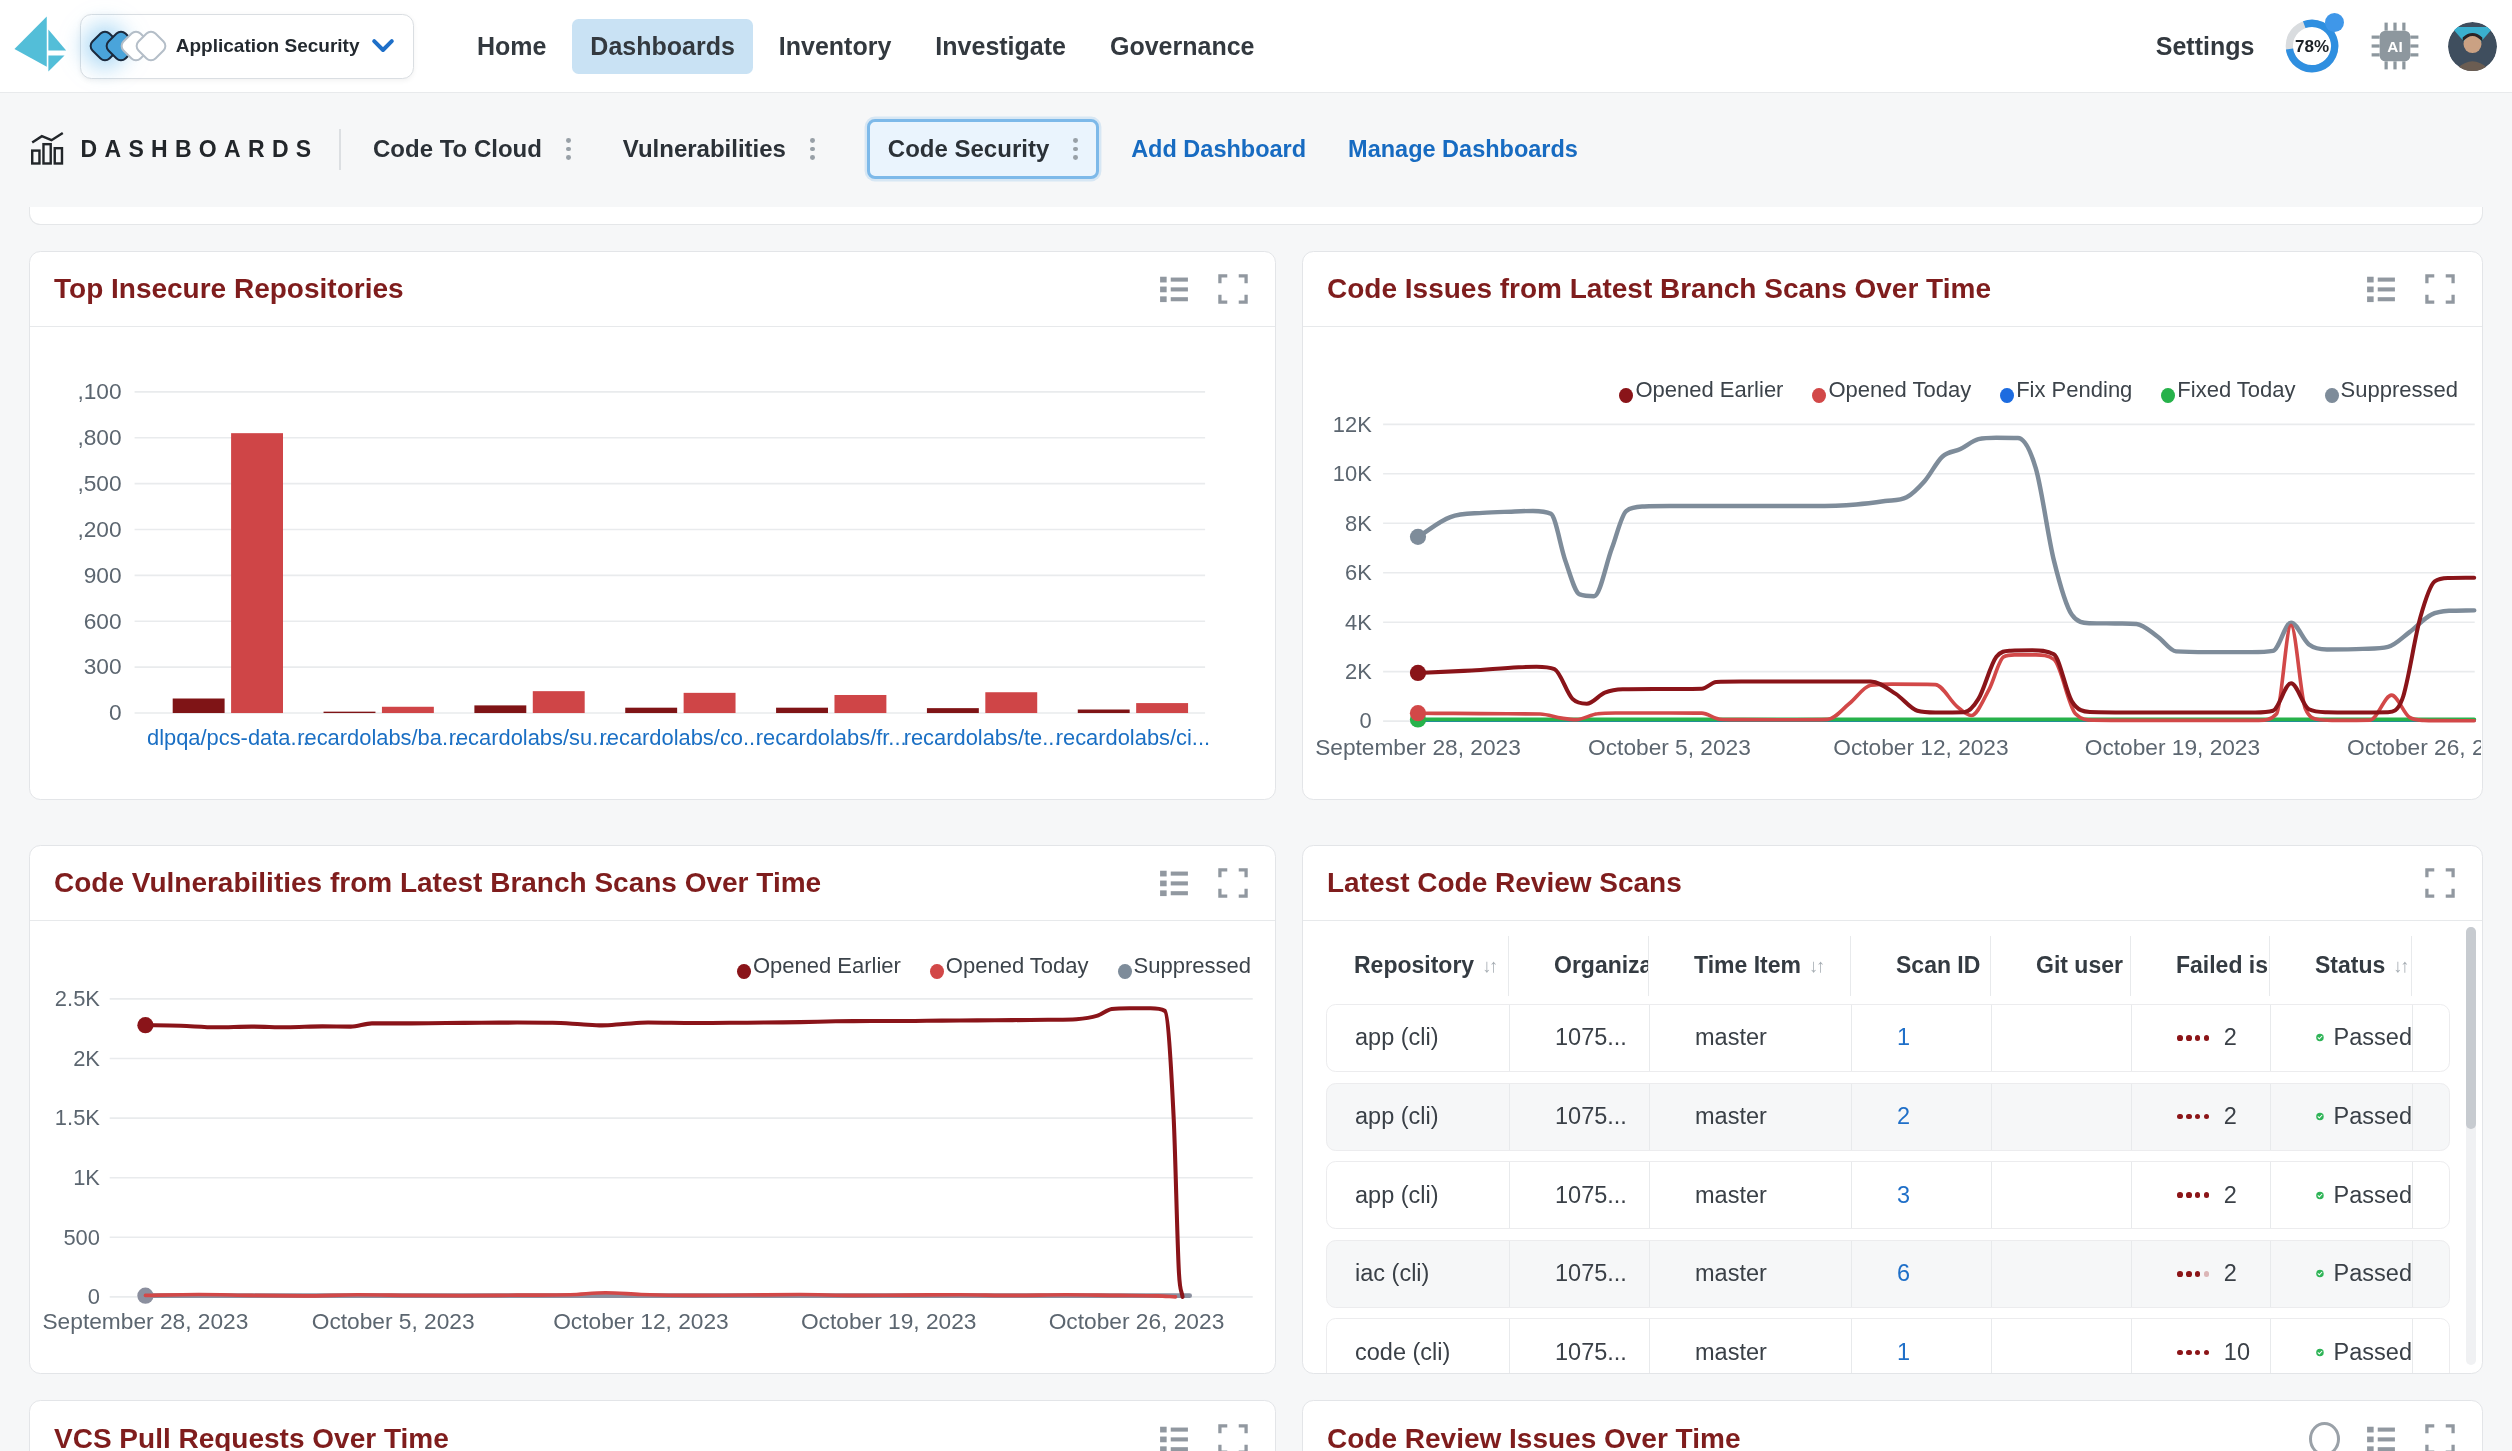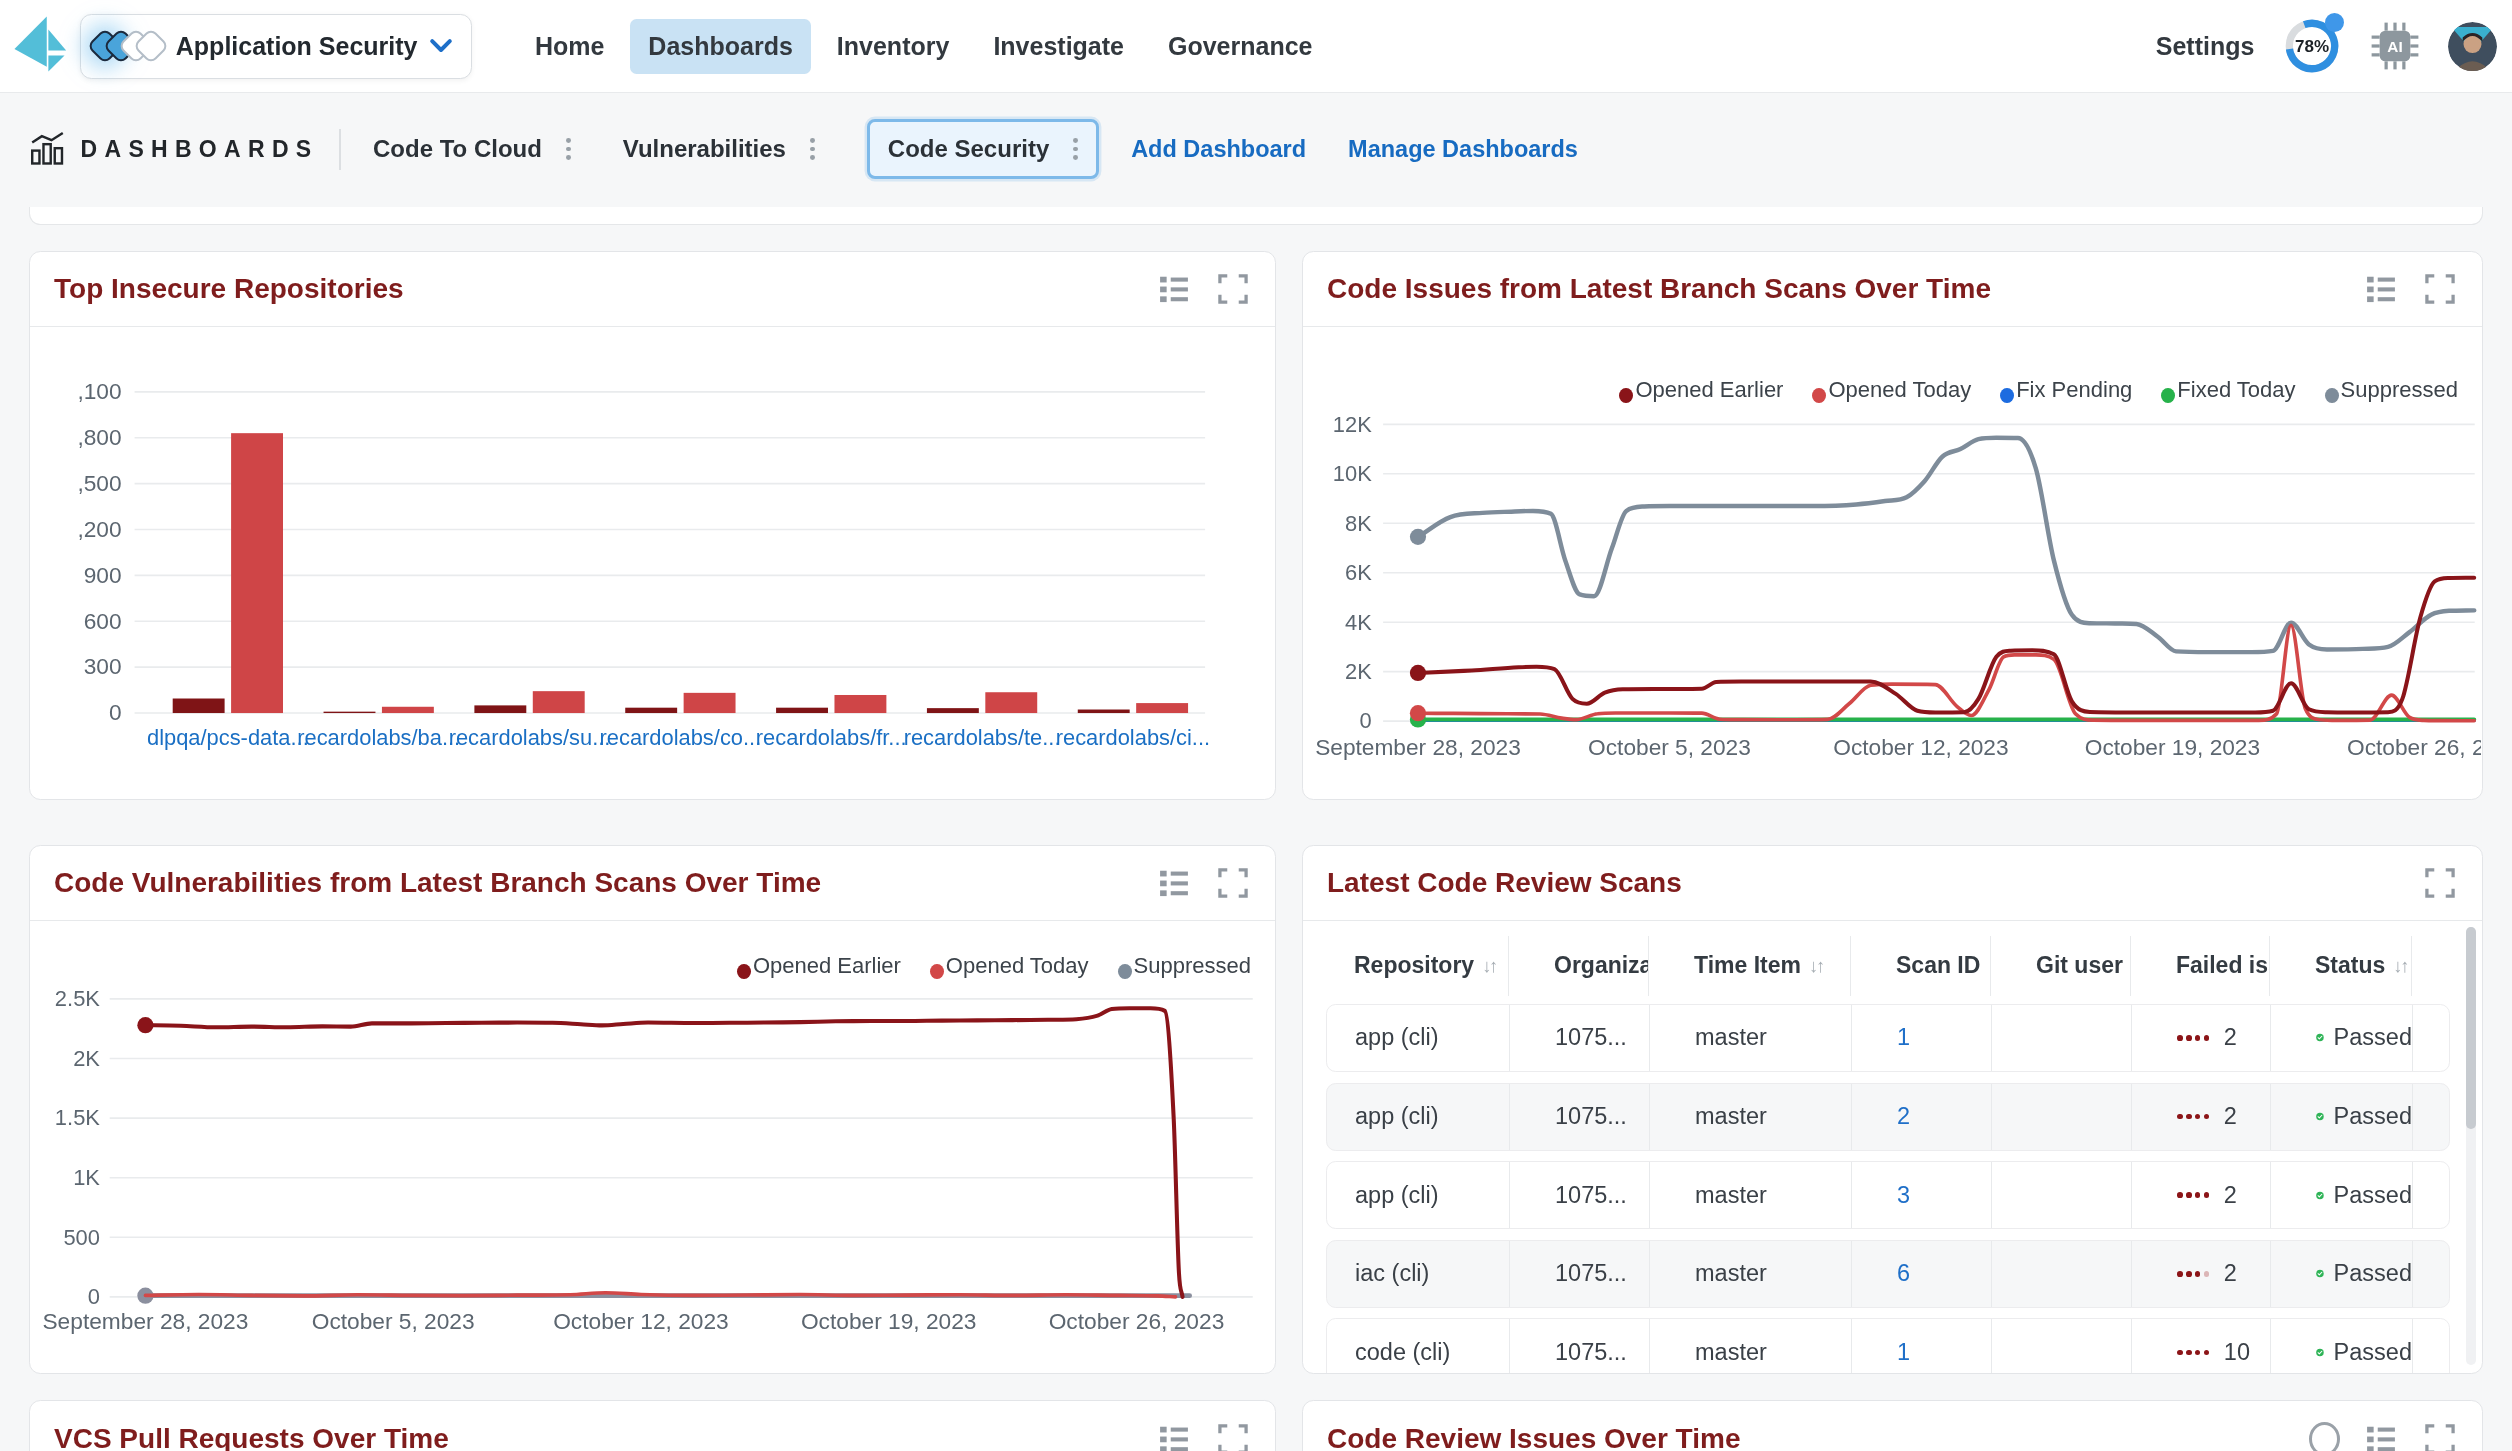--- a/index.html
+++ b/index.html
@@ -12,21 +12,21 @@
   .logo { width:57px; height:63px; flex:0 0 auto; }
   .module-pill { display:flex; align-items:center; gap:11.4px; background:#fff;
                  border:1.6px solid #dadee2; border-radius:11.4px; height:65px; padding:0 18px 0 11.4px;
                  margin-left:11.4px; box-shadow:0 1.6px 4.9px rgba(0,0,0,.05); cursor:pointer; }
   .diamond { width:26px; height:26px; border-radius:7.3px; transform:rotate(45deg); display:inline-block; }
   .d-fill { background:#4aa4da; border:2.4px solid #1b2a3d; }
   .d-empty { background:#fff; border:2.4px solid #b4bec8; }
   .diamonds { display:flex; align-items:center; }
   .diamonds .diamond + .diamond { margin-left:-10.6px; }
   .diamonds .d-fill:first-child { box-shadow:0 0 21px 8px rgba(125,195,238,.6); }
-  .pill-label { font-size:25px; font-weight:600; color:#23292f; }
+  .pill-label { font-size:19px; font-weight:600; color:#23292f; }
   .nav-items { display:flex; align-items:center; gap:8px; margin-left:45px;text-align:right; }
   .nav-item { font-size:25px; font-weight:600; color:#33393f; padding:13px 18px; border-radius:6.5px; cursor:pointer; }
   .nav-item.active { background:#c9e2f4; }
   .nav-right { margin-left:auto; display:flex; align-items:center; gap:28px; }
   .settings { font-size:25px; font-weight:600; color:#33393f; cursor:pointer; }
   .ring-wrap { position:relative; width:60px; height:60px; cursor:pointer; }
   .ring-dot { position:absolute; right:-1.6px; top:-3.2px; width:19.5px; height:19.5px; border-radius:50%; background:#3f97e9; }
   .ai-chip { width:50px; height:50px; cursor:pointer; }
   .avatar { width:49px; height:49px; border-radius:50%; overflow:hidden; flex:0 0 auto; cursor:pointer; }
 

